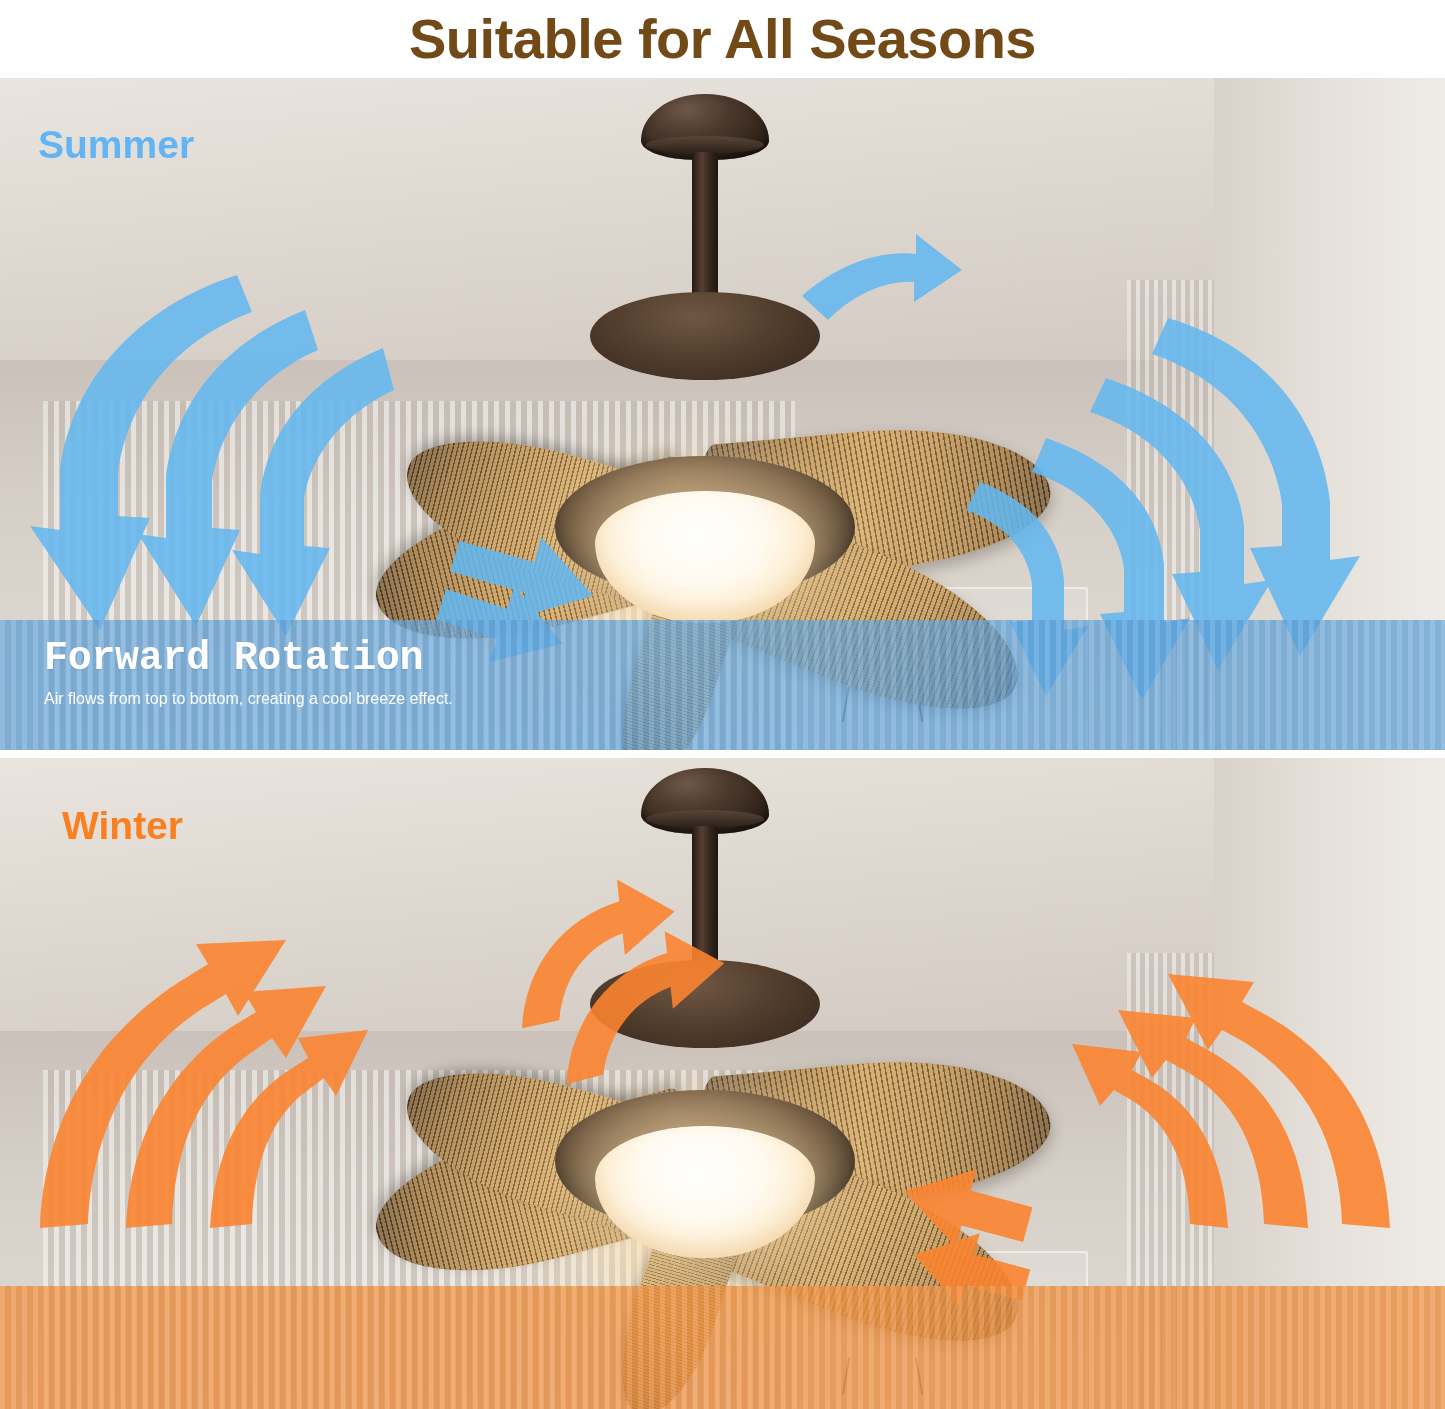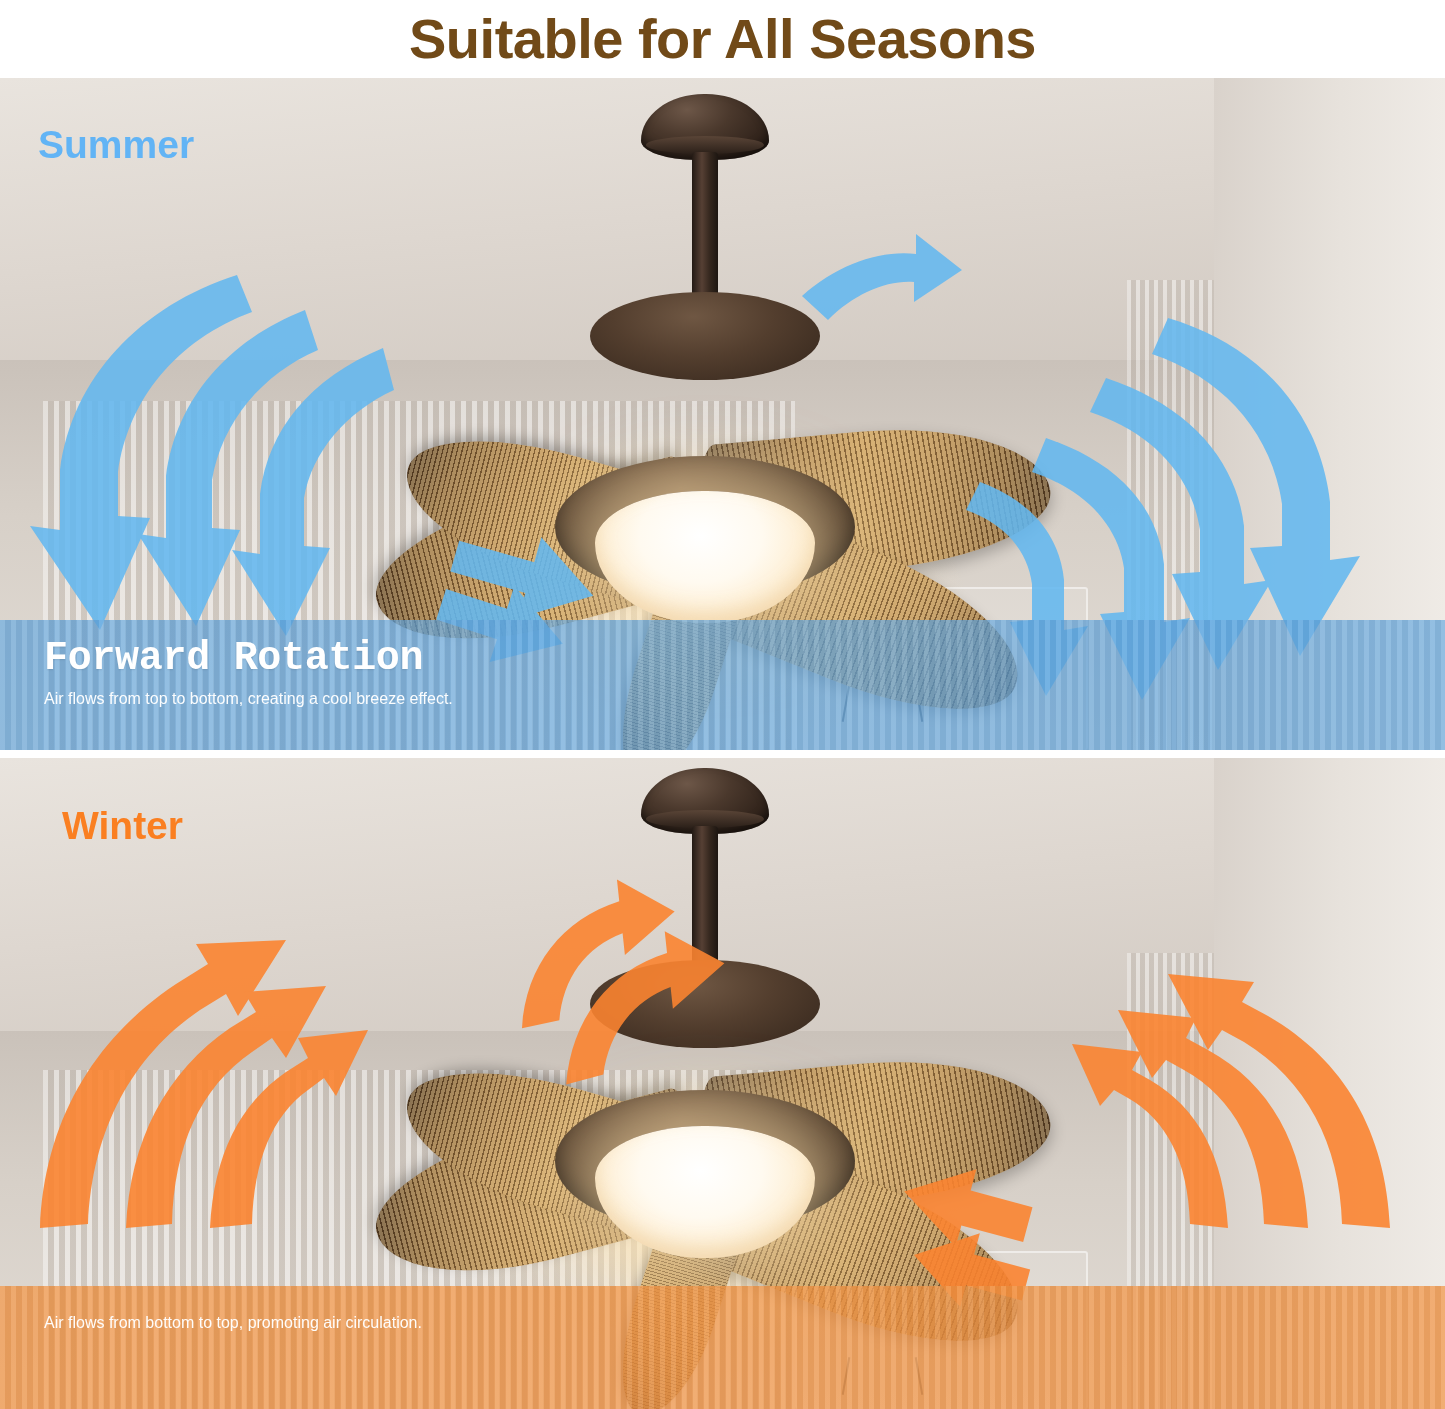--- a/index.html
+++ b/index.html
@@ -285,18 +285,17 @@
           <path d="M1028 496 L970 496 L970 474 L912 512 L970 550 L970 528 L1028 528 Z" transform="rotate(15 970 512)"></path>
         </g>
       </svg>
     </div>
 
     <div class="season-label" style="left:62px;top:24px;color:#FA7F21;margin-top:24px;">Winter</div>
 
     <div class="banner banner-winter">
       <div class="banner-slats"></div>
       <div class="banner-inner">
-        <div class="banner-sub">Air flows from bottom to top, promoting air circulation.</div>
       </div>
     </div>
   </div>
 
 </div>
 
 </body></html>

